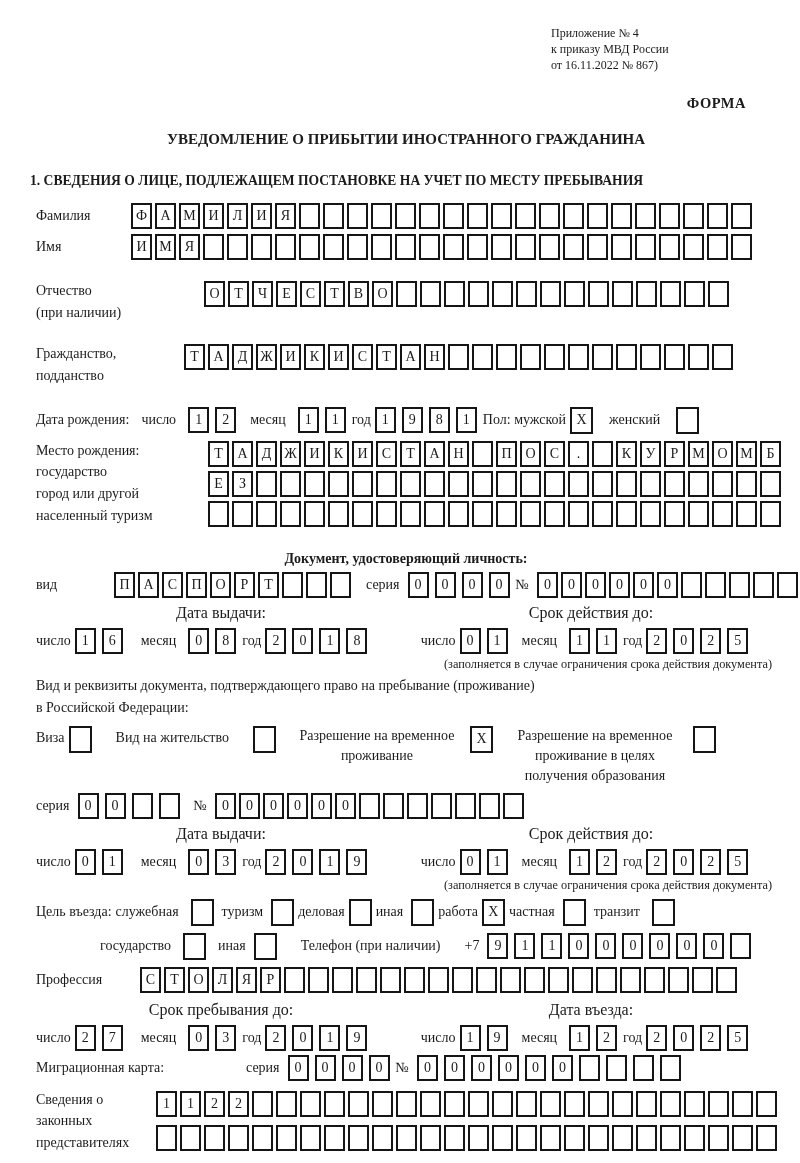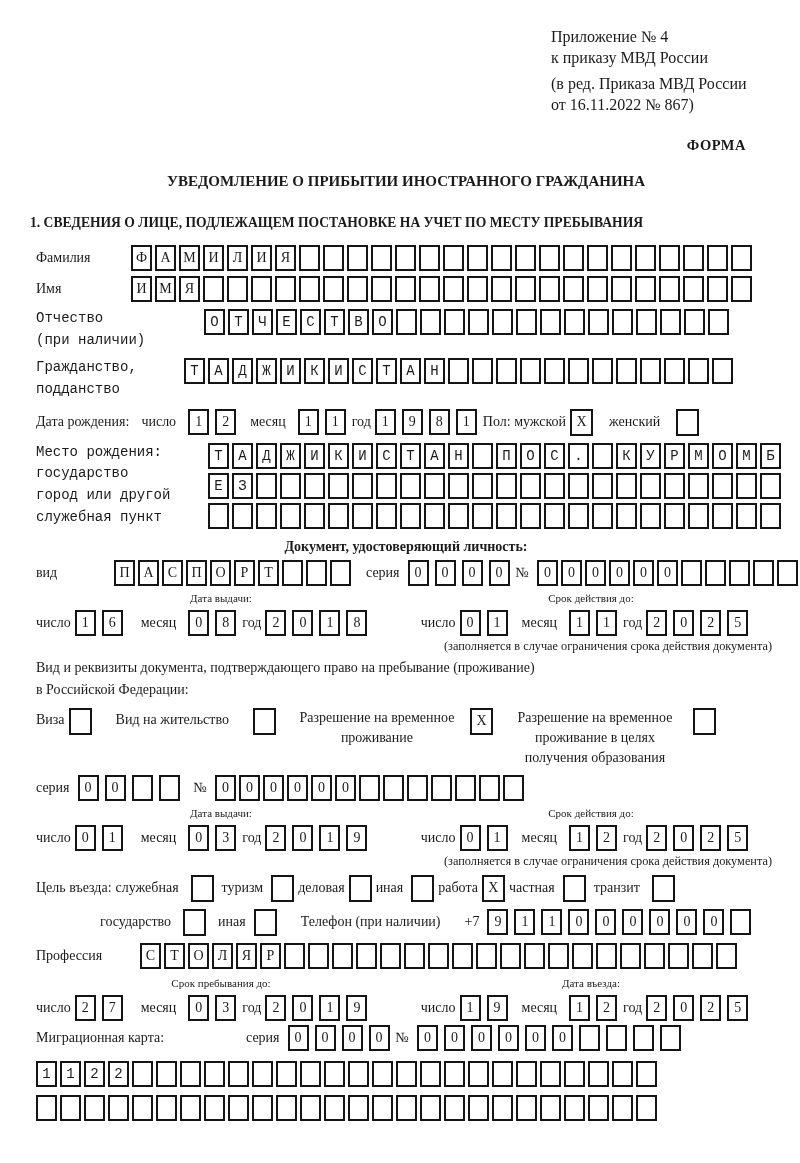--- a/index.html
+++ b/index.html
@@ -7,21 +7,21 @@
   body {
     width:800px; height:1163px;
     font-family:"Liberation Serif","DejaVu Serif",serif;
     color:#1b1b1b; font-size:14px;
     overflow:hidden;
   }
   .page { padding:26px 24px 10px 36px; }
 
   
   .hdr { display:flex; justify-content:flex-end; }
-  .hdr-block { width:225px; font-size:16px; line-height:1.32; }
+  .hdr-block { width:225px; font-size:12px; line-height:1.32; }
   .hdr-block .ed { margin-top:5px; }
   .form-label { text-align:right; font-weight:bold; font-size:14.5px; margin:22px 30px 0 0; letter-spacing:.5px; }
 
   
   .title { text-align:center; font-weight:bold; font-size:15px; line-height:1.5; margin-top:16px; }
   .title .uline { display:inline-block; width:58px; border-bottom:2px solid #333; height:14px; margin-left:10px; }
   .sec-head { font-weight:bold; font-size:13.6px; margin:22px 0 14px -6px; text-align:left; }
 
   
   .row { display:flex; align-items:center; margin:5px 0; }
@@ -34,43 +34,42 @@
   }
   .cells.sp .cell { margin-right:6px; }
   .chk {
     flex:none; width:23px; height:27px; border:2px solid #151515;
     display:inline-flex; align-items:center; justify-content:center; font-size:14px; background:#fff;
   }
   .gap4{width:4px;flex:none}.gap8{width:8px;flex:none}.gap12{width:12px;flex:none}
   .gap16{width:16px;flex:none}.gap24{width:24px;flex:none}.gap32{width:32px;flex:none}
 
   
-  .multi { display:flex; margin:6px 0;font-family:Liberation Mono, monospace; }
+  .multi { display:flex; margin:20px 0; }
   .multi .lblcol { flex:none; line-height:1.55; }
   .stack > .cells { margin-bottom:4px; }
 
   .center-bold { text-align:center; font-weight:bold; margin:4px 0 4px 0; }
   .two-col { display:flex; margin-top:6px; }
   .two-col .col { display:flex; align-items:center; }
-  .subhead-pair { display:flex; font-size:11px; margin-top:6px; }
+  .subhead-pair { display:flex; font-size:16px; margin-top:6px; }
   .note { font-size:12.3px; text-align:right; margin:3px 4px 2px 0; }
 
   .permit-row { display:flex; align-items:flex-start; margin:10px 0 6px 0; }
   .permit-lbl { text-align:center; line-height:1.45; }
 </style>
 </head>
 <body>
 
 <div class="page">
 
   <div class="hdr">
     <div class="hdr-block">
       <div>Приложение № 4</div>
       <div>к приказу МВД России</div>
-      <div class="ed">(в ред. Приказа МВД России</div>
       <div>от 16.11.2022 № 867)</div>
     </div>
   </div>
   <div class="form-label">ФОРМА</div>
 
   <div class="title">
     <div>УВЕДОМЛЕНИЕ О ПРИБЫТИИ ИНОСТРАННОГО ГРАЖДАНИНА</div>
   </div>
 
   <div class="sec-head">1. СВЕДЕНИЯ О ЛИЦЕ, ПОДЛЕЖАЩЕМ ПОСТАНОВКЕ НА УЧЕТ ПО МЕСТУ ПРЕБЫВАНИЯ</div>
@@ -237,21 +236,21 @@
     <span class="lbl">женский</span>
     <span class="gap16"></span>
     <span class="chk"></span>
   </div>
 
   <div class="multi" style="margin-top:6px">
     <div class="lblcol" style="width:172px">
       <div>Место рождения:</div>
       <div>государство</div>
       <div>город или другой</div>
-      <div>служебная пункт</div>
+      <div>населенный туризм</div>
     </div>
     <div class="stack" style="padding-top:1px">
       <span class="cells">
           <span class="cell">Т</span>
           <span class="cell">А</span>
           <span class="cell">Д</span>
           <span class="cell">Ж</span>
           <span class="cell">И</span>
           <span class="cell">К</span>
           <span class="cell">И</span>
@@ -699,20 +698,26 @@
         <span class="cell">0</span>
         <span class="cell">0</span>
         <span class="cell"></span>
         <span class="cell"></span>
         <span class="cell"></span>
         <span class="cell"></span>
       </span>
   </div>
 
   <div class="multi" style="margin-top:8px">
+    <div class="lblcol" style="width:120px">
+      <div>Сведения о</div>
+      <div>законных</div>
+      <div>представителях</div>
+
+    </div>
     <div class="stack" style="padding-top:2px">
       <span class="cells">
           <span class="cell">1</span>
           <span class="cell">1</span>
           <span class="cell">2</span>
           <span class="cell">2</span>
           <span class="cell"></span>
           <span class="cell"></span>
           <span class="cell"></span>
           <span class="cell"></span>

